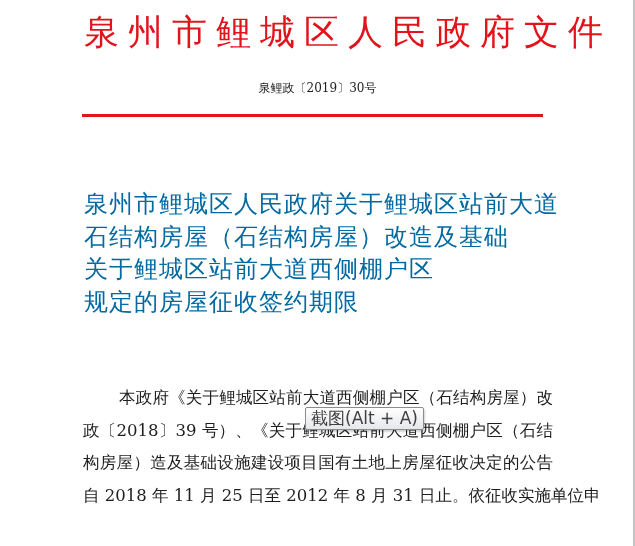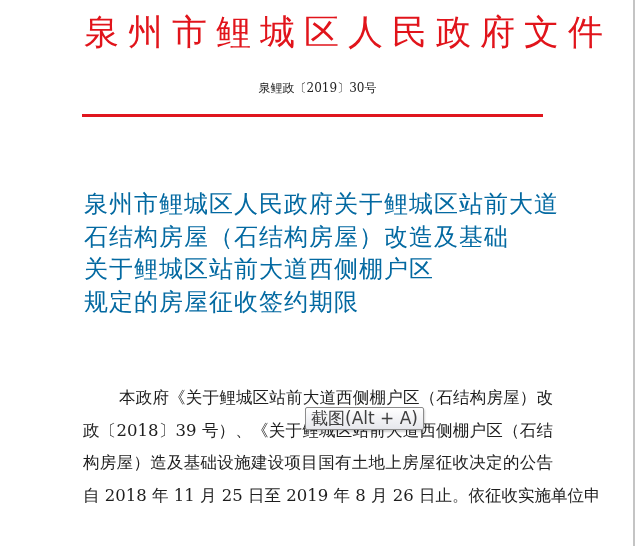--- a/index.html
+++ b/index.html
@@ -124,20 +124,20 @@
     <div>泉州市鲤城区人民政府关于鲤城区站前大道</div>
     <div>石结构房屋（石结构房屋）改造及基础</div>
     <div>关于鲤城区站前大道西侧棚户区</div>
     <div>规定的房屋征收签约期限</div>
   </div>
 
   <div class="body-text">
     <span class="body-line indent">本政府《关于鲤城区站前大道西侧棚户区（石结构房屋）改</span>
     <span class="body-line">政〔2018〕39 号）、《关于鲤城区站前大道西侧棚户区（石结</span>
     <span class="body-line">构房屋）造及基础设施建设项目国有土地上房屋征收决定的公告</span>
-    <span class="body-line">自 2018 年 11 月 25 日至 2019  年 8 月 26 日止。依征收实施单位申</span>
+    <span class="body-line">自 2018 年 11 月 25 日至 2012  年 8 月 31 日止。依征收实施单位申</span>
   </div>
 
   <div class="tooltip">截图(Alt + A)</div>
 
 </div>
 
 <div class="right-edge"></div>
 
 </body></html>

